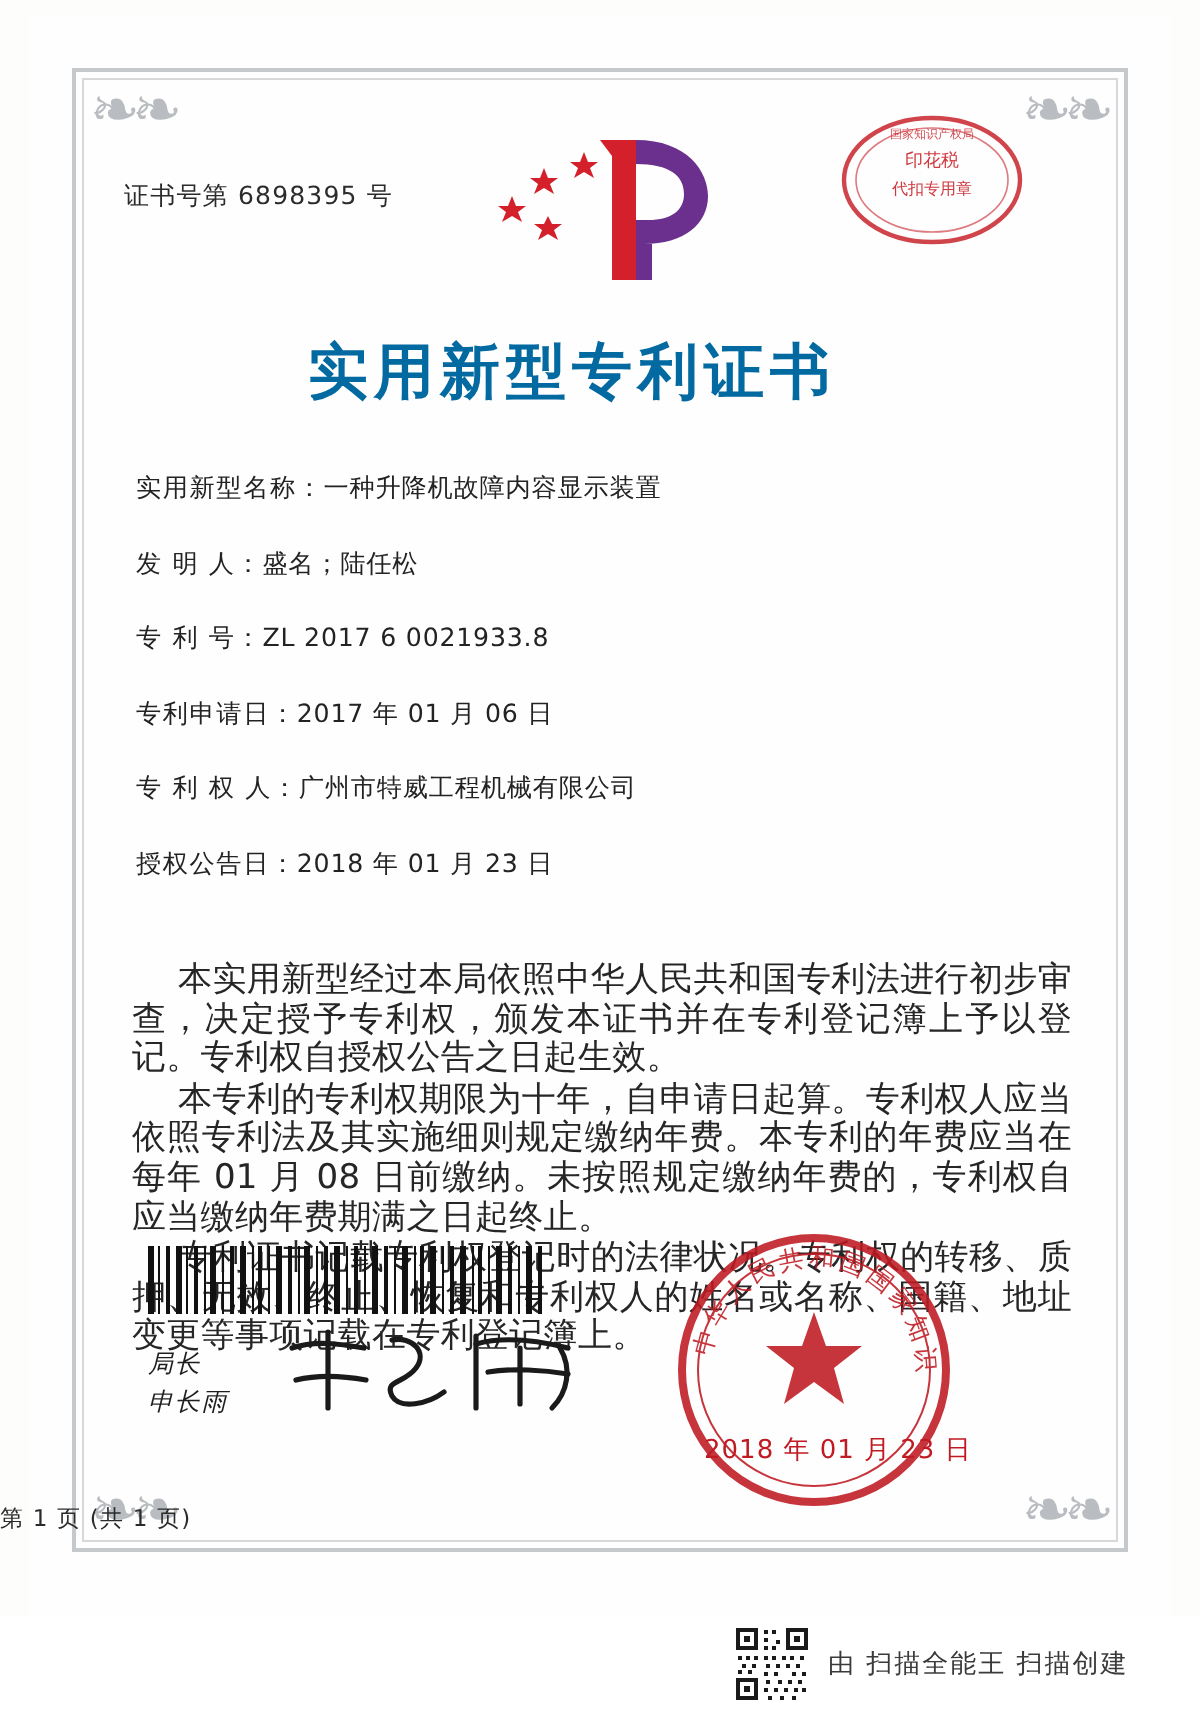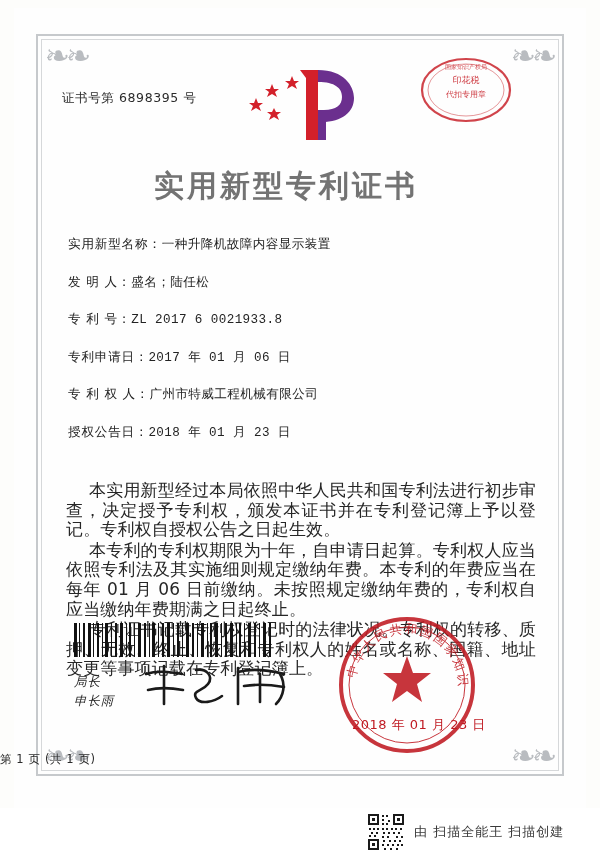--- a/index.html
+++ b/index.html
@@ -102,21 +102,21 @@
   .doc-title {
     position: absolute;
     left: 0;
     top: 166px;
     width: 572px;
     text-align: center;
     font-family: "DejaVu Serif", "Liberation Serif", serif;
     font-weight: bold;
     font-size: 30px;
     letter-spacing: 3px;
-    color: #737373;
+    color: #0369a1;
   }
 
   .fields {
     position: absolute;
     left: 68px;
     top: 236px;
     width: 470px;
   }
   .field-row {
     font-size: 12.6px;
@@ -124,21 +124,20 @@
     margin-bottom: 20.5px;
     letter-spacing: 0.4px;
     white-space: nowrap;
   }
   .field-label {
     display: inline-block;
     letter-spacing: 0.8px;
   }
   .field-value {
     letter-spacing: 0.4px;
-    font-family: Liberation Mono, monospace;
   }
 
   .paragraphs {
     position: absolute;
     left: 66px;
     top: 481px;
     width: 470px;
   }
   .para {
     font-size: 17px;
@@ -291,21 +290,21 @@
     <div class="field-row">
       <span class="field-label">专 利 权 人：</span><span class="field-value">广州市特威工程机械有限公司</span>
     </div>
     <div class="field-row">
       <span class="field-label">授权公告日：</span><span class="field-value">2018 年 01 月 23 日</span>
     </div>
   </div>
 
   <div class="paragraphs">
     <p class="para">本实用新型经过本局依照中华人民共和国专利法进行初步审查，决定授予专利权，颁发本证书并在专利登记簿上予以登记。专利权自授权公告之日起生效。</p>
-    <p class="para">本专利的专利权期限为十年，自申请日起算。专利权人应当依照专利法及其实施细则规定缴纳年费。本专利的年费应当在每年 01 月 06 日前缴纳。未按照规定缴纳年费的，专利权自应当缴纳年费期满之日起终止。</p>
+    <p class="para">本专利的专利权期限为十年，自申请日起算。专利权人应当依照专利法及其实施细则规定缴纳年费。本专利的年费应当在每年 01 月 08 日前缴纳。未按照规定缴纳年费的，专利权自应当缴纳年费期满之日起终止。</p>
     <p class="para">专利证书记载专利权登记时的法律状况。专利权的转移、质押、无效、终止、恢复和专利权人的姓名或名称、国籍、地址变更等事项记载在专利登记簿上。</p>
   </div>
 
   <div class="barcode">
     <svg viewBox="0 0 200 34" width="200" height="34" xmlns="http://www.w3.org/2000/svg">
       <g fill="#111">
         <rect x="0" y="0" width="3" height="34"></rect>
           <rect x="5" y="0" width="1" height="34"></rect>
         <rect x="9" y="0" width="2" height="34"></rect>
           <rect x="14" y="0" width="3" height="34"></rect>

